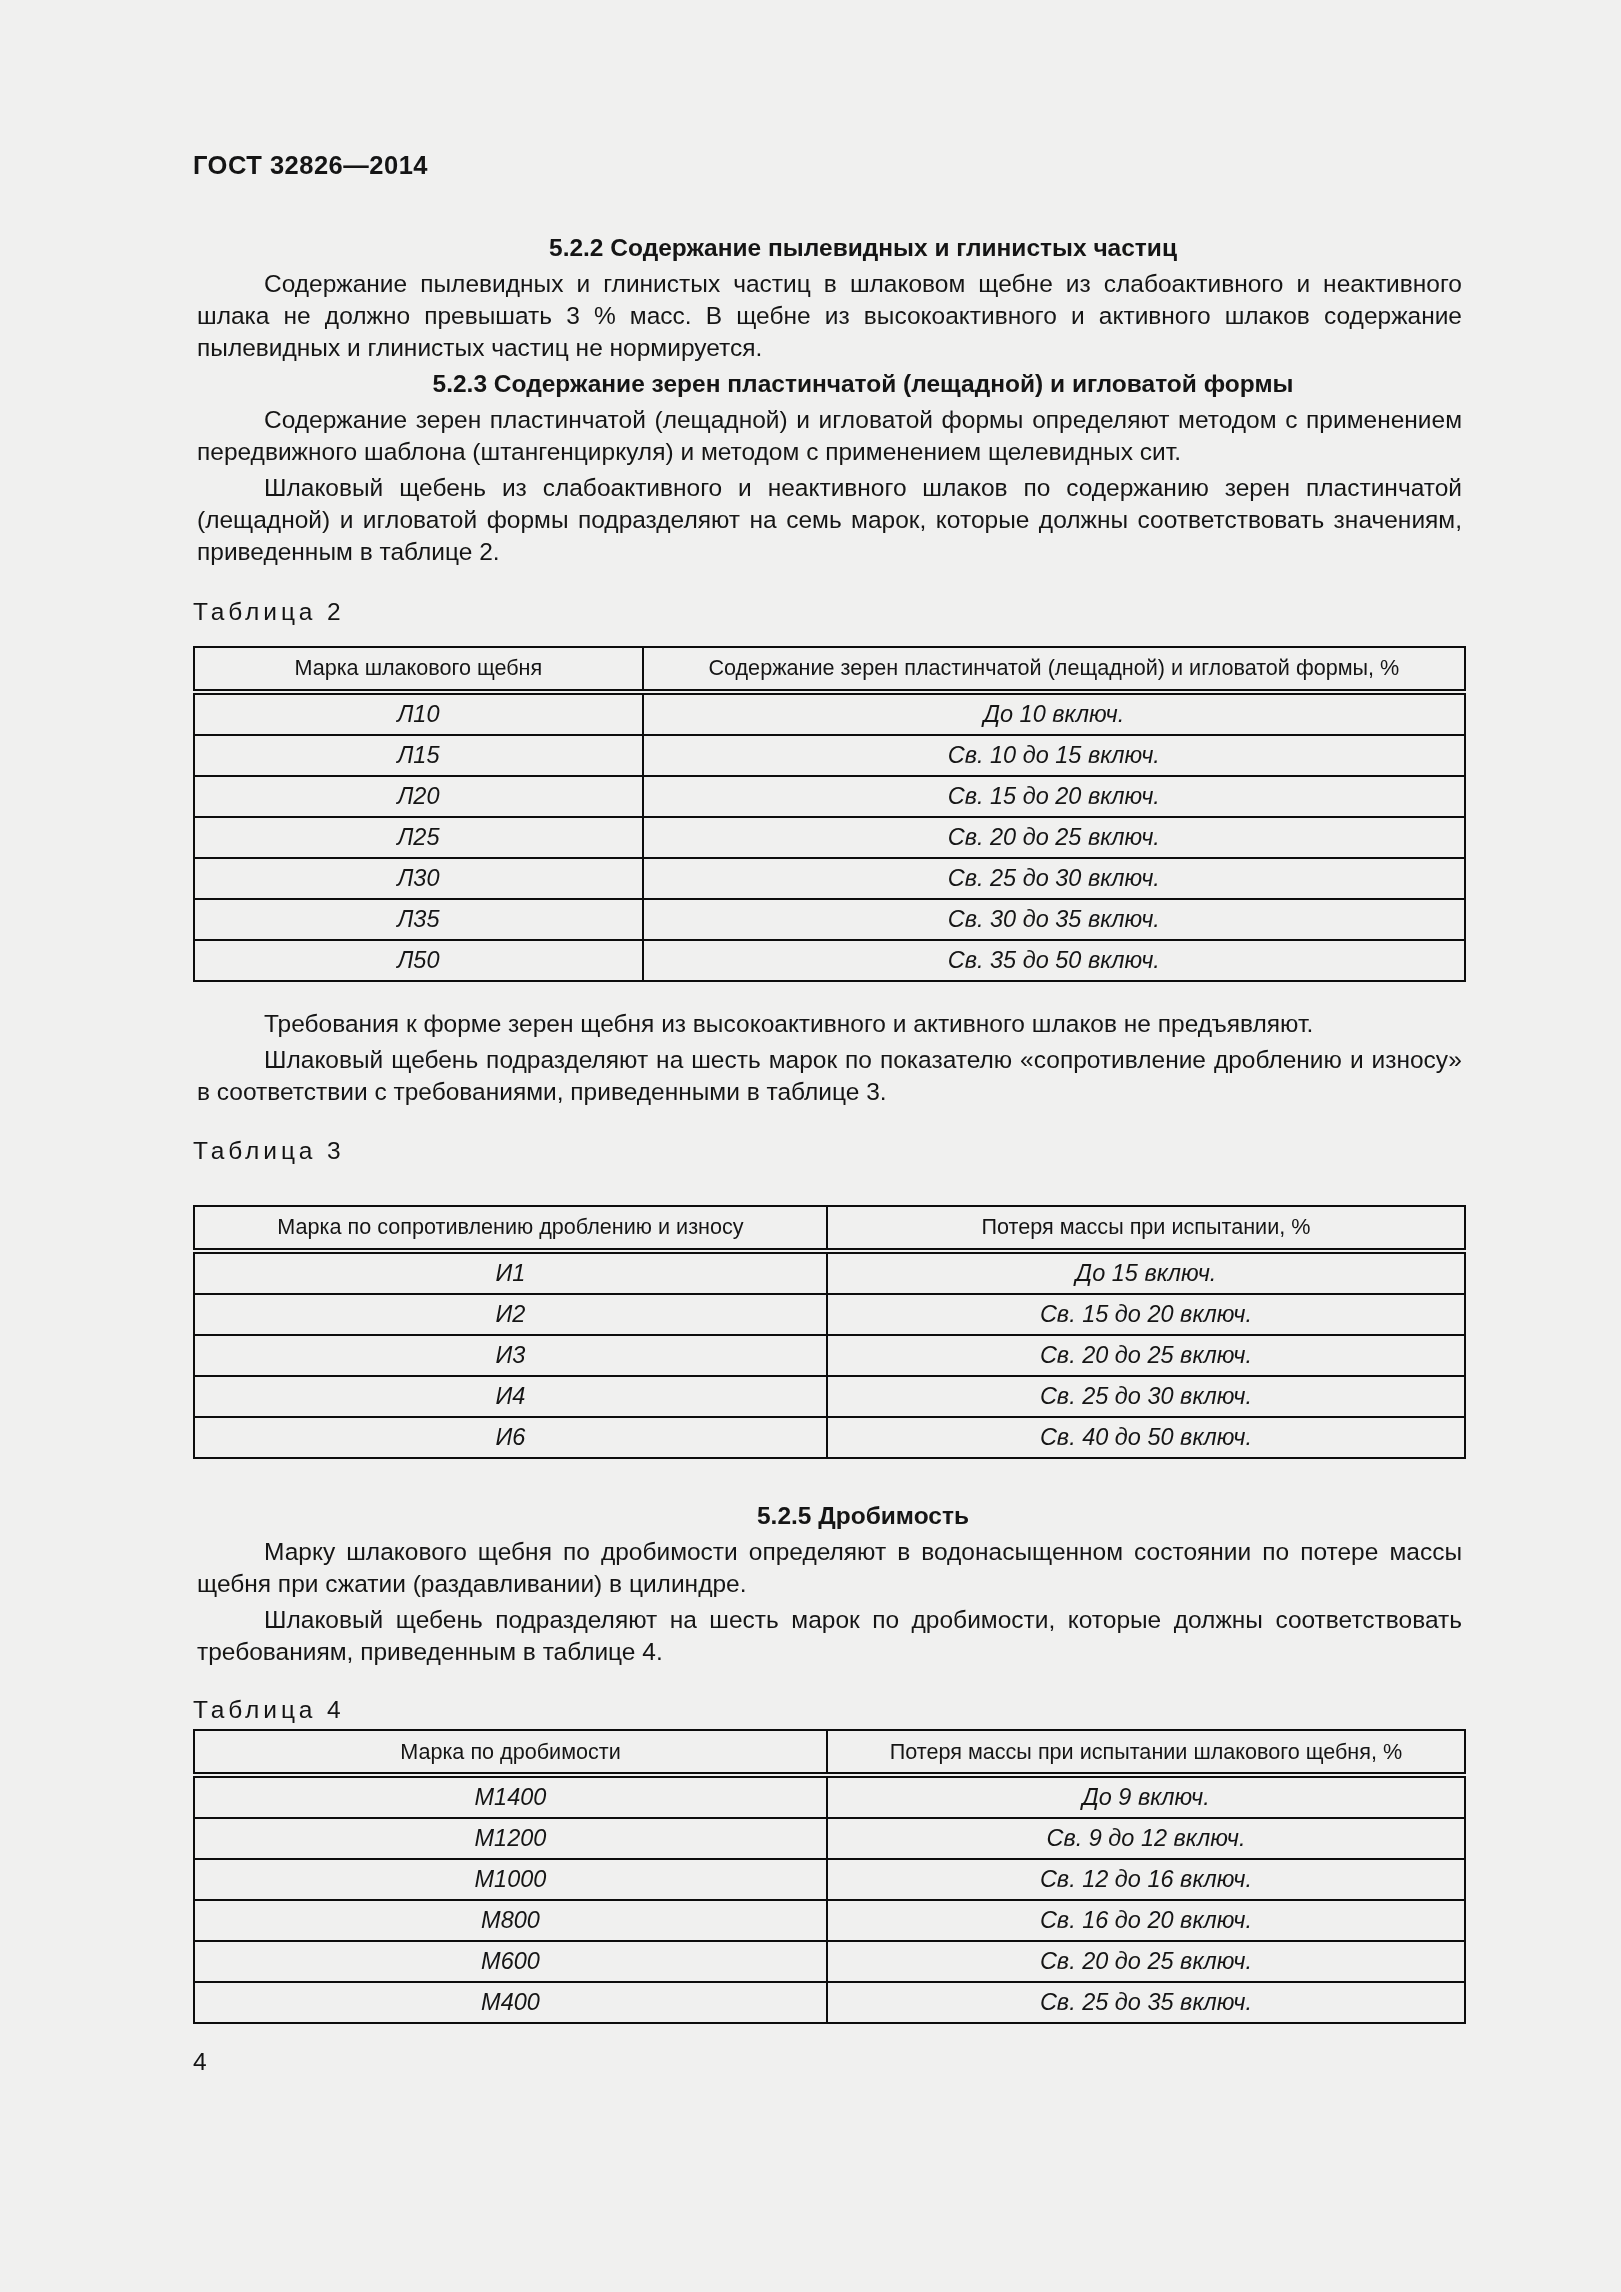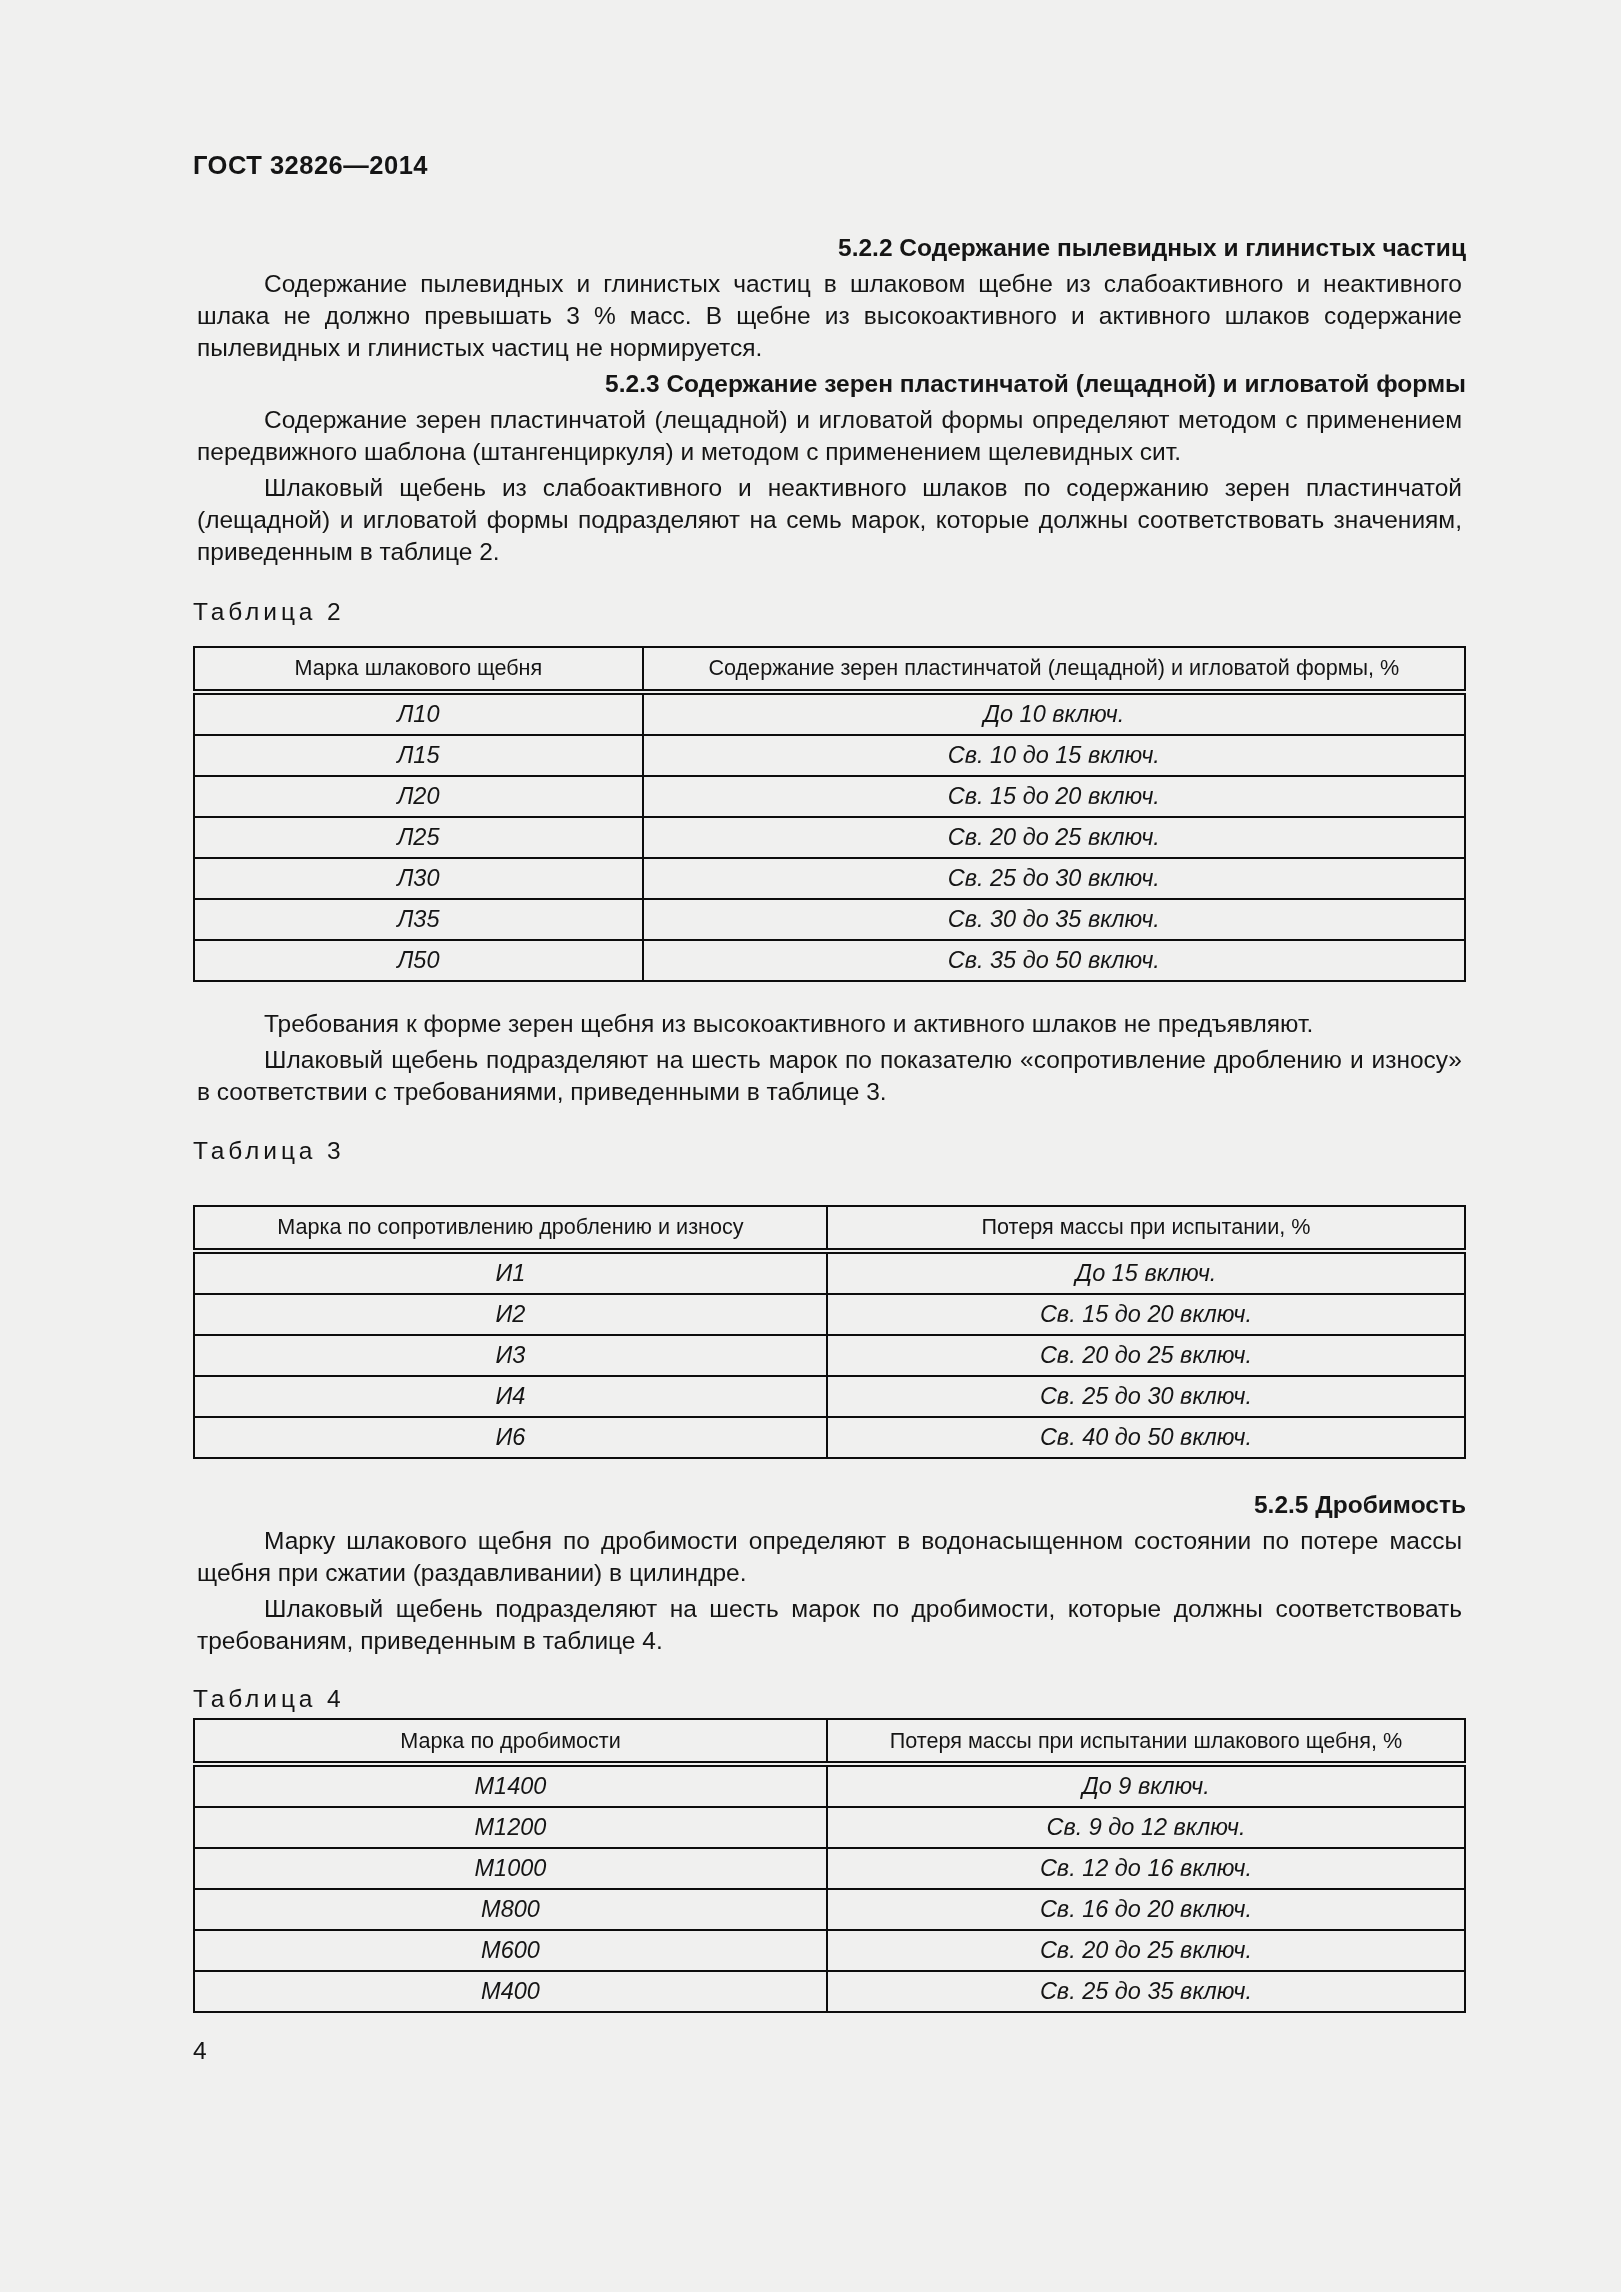--- a/index.html
+++ b/index.html
@@ -19,25 +19,25 @@
     font-weight: bold;
     line-height: 32px;
     letter-spacing: 0.5px;
   }
   .sub-heading {
     margin: 0;
     font-size: 24.5px;
     font-weight: bold;
     line-height: 32px;
     text-indent: 67px;
-    text-align: right;
+    text-align: center;
   }
   .h-522 { margin-top: 51px; }
   .h-524 { margin-top: 0; }
-  .h-525 { margin-top: 30px; }
+  .h-525 { margin-top: 41px; }
   .body-par {
     margin: 4px;
     font-size: 24.5px;
     line-height: 32px;
     text-align: justify;
     text-indent: 67px;
   }
   .note-par { margin-top: 26.5px; }
   .table-label {
     margin: 0;

